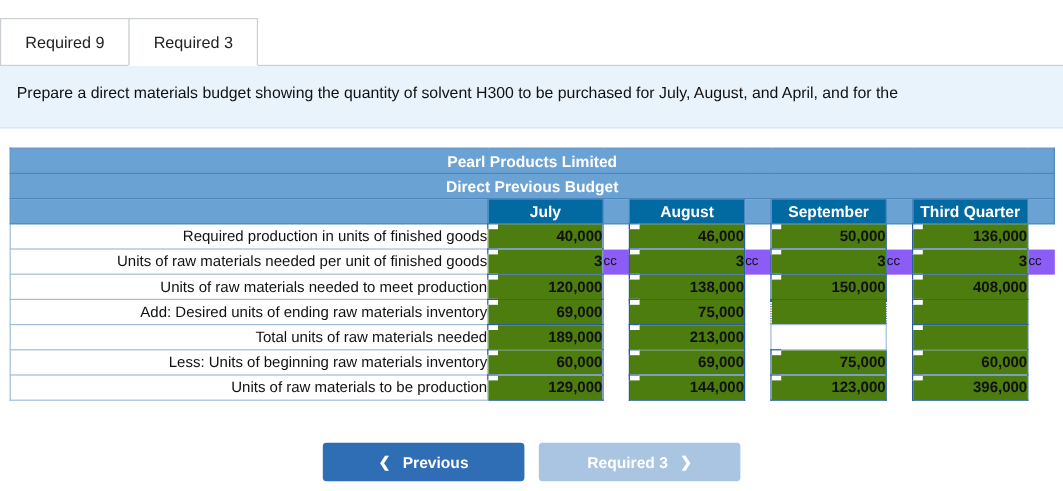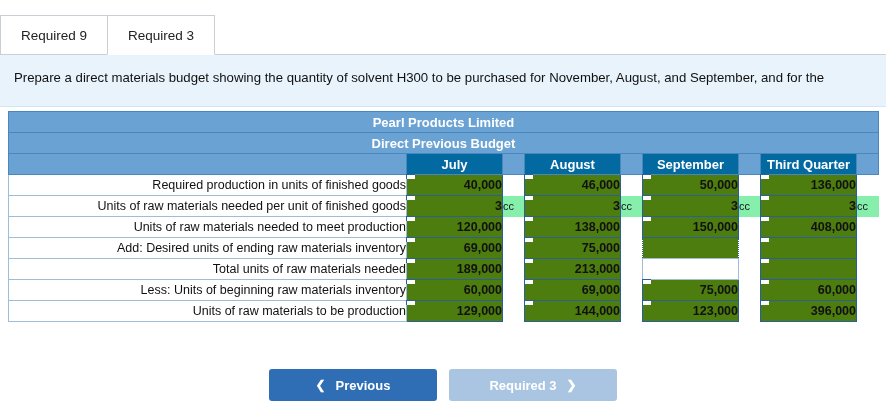--- a/index.html
+++ b/index.html
@@ -52,21 +52,21 @@
     color: #111;
     padding: 14px 12px 14px 14px;
     line-height: 1.35;
     height: 52px;
     white-space: nowrap;
     overflow: hidden;
   }
 
   
   .table-wrap {
-    margin-top: 4px;
+    margin-top: 16px;
     padding-left: 8px;
     padding-right: 20px;
   }
   table.budget {
     border-collapse: collapse;
     width: 862px;
     table-layout: fixed;
     font-size: 12.5px;
     color: #111;
   }
@@ -121,21 +121,21 @@
   .cell-empty {
     border: 1px solid #9fbdd8;
     background: #ffffff;
   }
   .cell-plain {
     border: none;
     background: #ffffff;
   }
   .cc {
     border: none;
-    background: #86efac;
+    background: #8b5cf6;
     text-align: left;
     padding-left: 4px;
     font-size: 11px;
     color: #111;
   }
   
   .notch {
     position: absolute;
     left: -1px;
     top: -1px;
@@ -181,21 +181,21 @@
 
   <div class="tabs">
     <div class="tab inactive">
       <span>Required 9</span>
     </div>
     <div class="tab active">
       <span>Required 3</span>
     </div>
   </div>
 
-  <div class="instruction">Prepare a direct materials budget showing the quantity of solvent H300 to be purchased for November, August, and September, and for the</div>
+  <div class="instruction">Prepare a direct materials budget showing the quantity of solvent H300 to be purchased for July, August, and April, and for the</div>
 
   <div class="table-wrap">
     <table class="budget">
       <colgroup>
         <col style="width:398px">
         <col style="width:96px">
         <col style="width:22px">
         <col style="width:96px">
         <col style="width:22px">
         <col style="width:96px">

